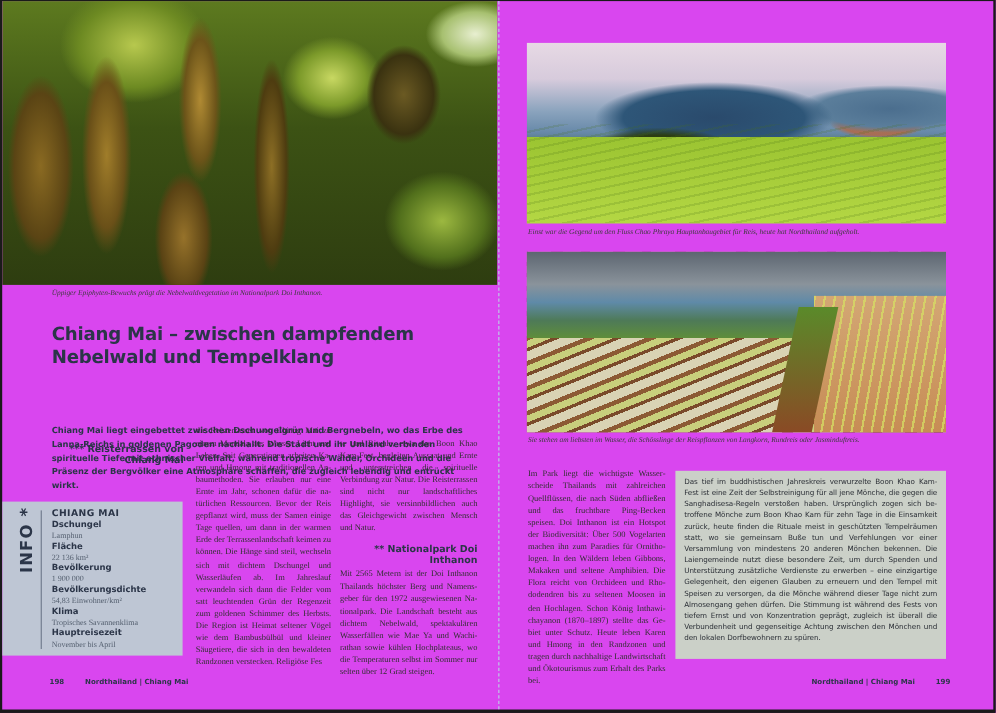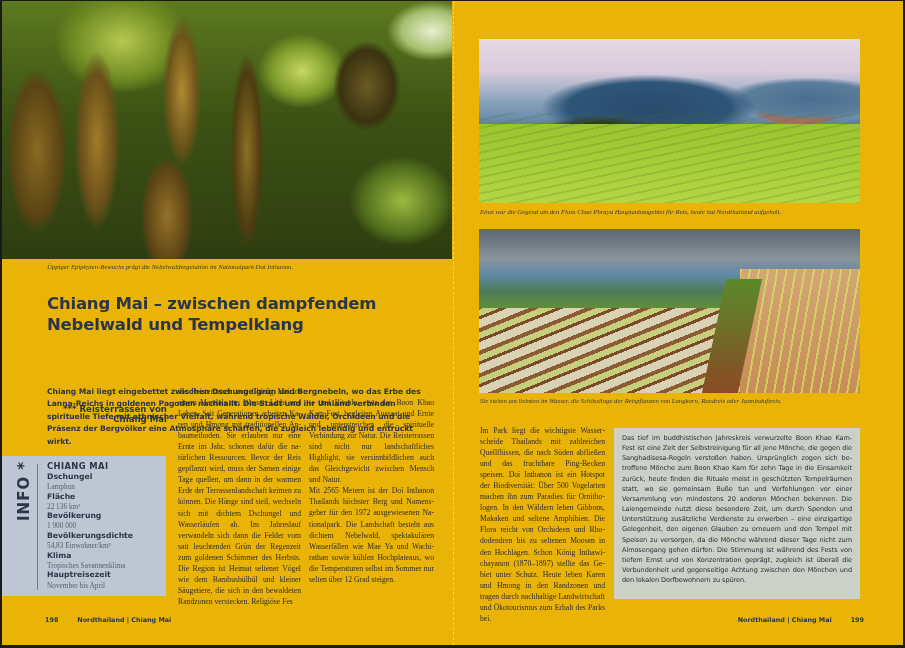--- a/index.html
+++ b/index.html
@@ -1,21 +1,21 @@
 <!DOCTYPE html>
 <html><head>
 <meta charset="utf-8">
 <style>
   * { margin: 0; padding: 0; box-sizing: border-box; }
   html, body { width: 905px; height: 648px; overflow: hidden; background: #1a1a1a; }
   body { position: relative; font-family: "Liberation Serif", serif; }
 
   .spread {
     position: absolute; left: 2px; top: 1px; width: 901px; height: 644px;
-    background: #eab308; overflow: hidden;
+    background: #d946ef; overflow: hidden;
   }
   .gutter {
     position: absolute; left: 451px; top: 0; width: 0; height: 644px;
     border-left: 1px dashed #b9d3e6;
   }
 
   
   .photo { position: absolute; overflow: hidden; }
 
   .photo-forest {
@@ -193,20 +193,21 @@
       <div class="info-value">November bis April</div>
     </div>
   </div>
 
   <div class="col col2">
     <div>die Reisterrassen von Chiang Mai zu einem Mandala aus Wasser, Licht und Leben. Seit Generationen arbeiten Ka­ren und Hmong mit traditionellen An­baumethoden. Sie erlauben nur eine Ernte im Jahr, schonen dafür die na­türlichen Ressourcen. Bevor der Reis gepflanzt wird, muss der Samen eini­ge Tage quellen, um dann in der war­men Erde der Terrassenlandschaft kei­men zu können. Die Hänge sind steil, wechseln sich mit dichtem Dschungel und Wasserläufen ab. Im Jahreslauf verwandeln sich dann die Felder vom satt leuchtenden Grün der Regenzeit zum goldenen Schimmer des Herbsts. Die Region ist Heimat seltener Vögel wie dem Bambusbülbül und kleiner Säugetiere, die sich in den bewaldeten Randzonen verstecken. Religiöse Fes­</div>
   </div>
 
   <div class="col col3">
     <div>te und Rituale, etwa das Boon Khao Kam-Fest, begleiten Aussaat und Ern­te und unterstreichen die spirituelle Verbindung zur Natur. Die Reisterras­sen sind nicht nur landschaftliches Highlight, sie versinnbildlichen auch das Gleichgewicht zwischen Mensch und Natur.</div>
+    <div class="subhead">** Nationalpark Doi Inthanon</div>
     <div>Mit 2565 Metern ist der Doi Inthanon Thailands höchster Berg und Namens­geber für den 1972 ausgewiesenen Na­tionalpark. Die Landschaft besteht aus dichtem Nebelwald, spektakulären Wasserfällen wie Mae Ya und Wachi­rathan sowie kühlen Hochplateaus, wo die Temperaturen selbst im Som­mer nur selten über 12 Grad steigen.</div>
   </div>
 
   <div class="folio folio-left">
     <span class="pg">198</span><span>Nordthailand | Chiang Mai</span>
   </div>
 
   <div class="photo photo-hills" aria-label="Green rice terraces rolling over hills with blue mountains"></div>
   <div class="caption" style="left:478px; top:207px;">Einst war die Gegend um den Fluss Chao Phraya Hauptanbaugebiet für Reis, heute hat Nordthailand aufgeholt.</div>
 

